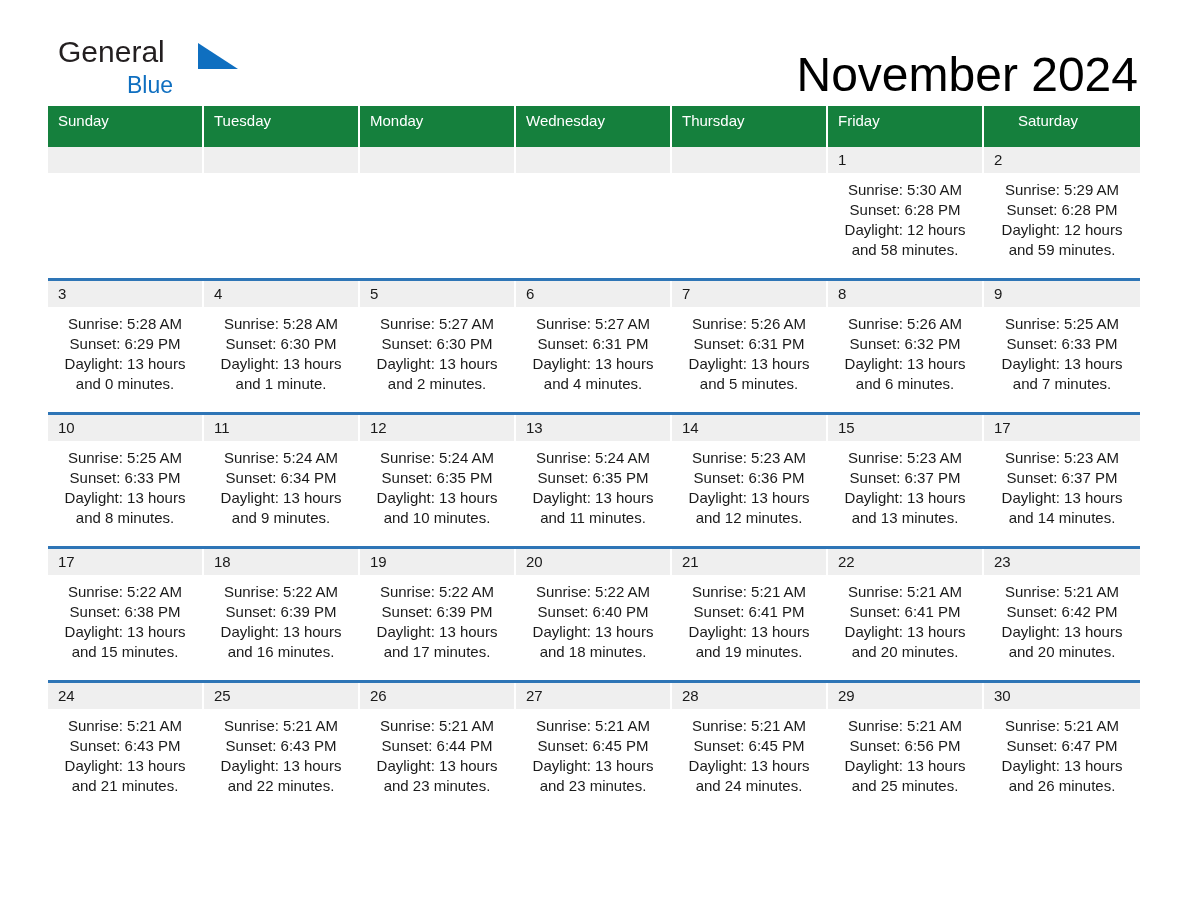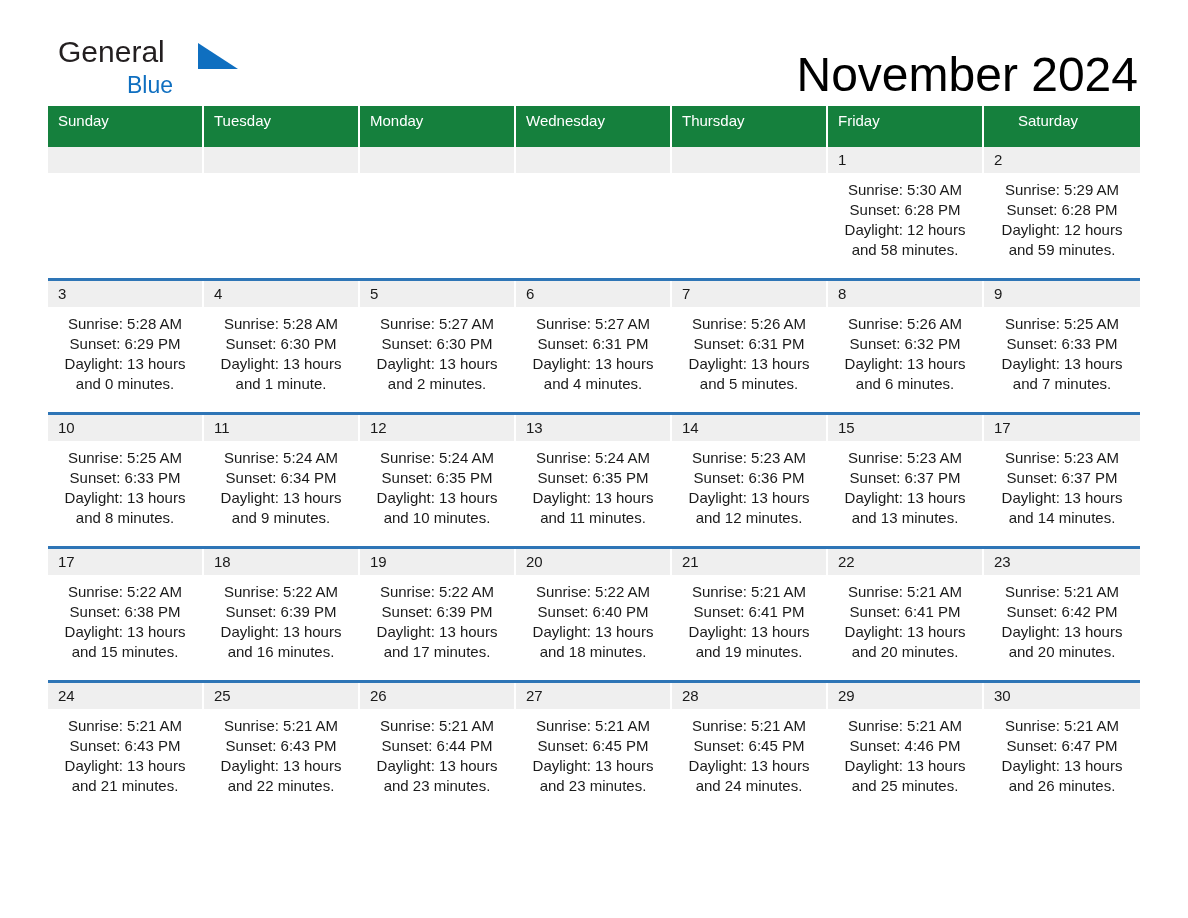--- a/index.html
+++ b/index.html
@@ -446,21 +446,21 @@
               <div>Sunrise: 5:21 AM</div>
               <div>Sunset: 6:45 PM</div>
               <div>Daylight: 13 hours</div>
               <div>and 24 minutes.</div>
             </div>
           </div>
           <div class="cell">
             <div class="daynum">29</div>
             <div class="info">
               <div>Sunrise: 5:21 AM</div>
-              <div>Sunset: 4:46 PM</div>
+              <div>Sunset: 6:56 PM</div>
               <div>Daylight: 13 hours</div>
               <div>and 25 minutes.</div>
             </div>
           </div>
           <div class="cell">
             <div class="daynum">30</div>
             <div class="info">
               <div>Sunrise: 5:21 AM</div>
               <div>Sunset: 6:47 PM</div>
               <div>Daylight: 13 hours</div>

